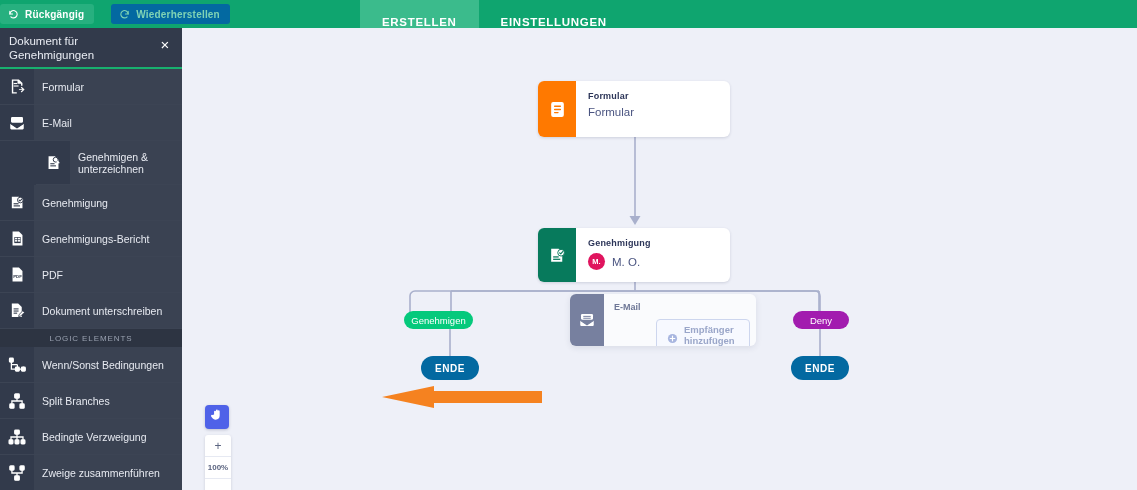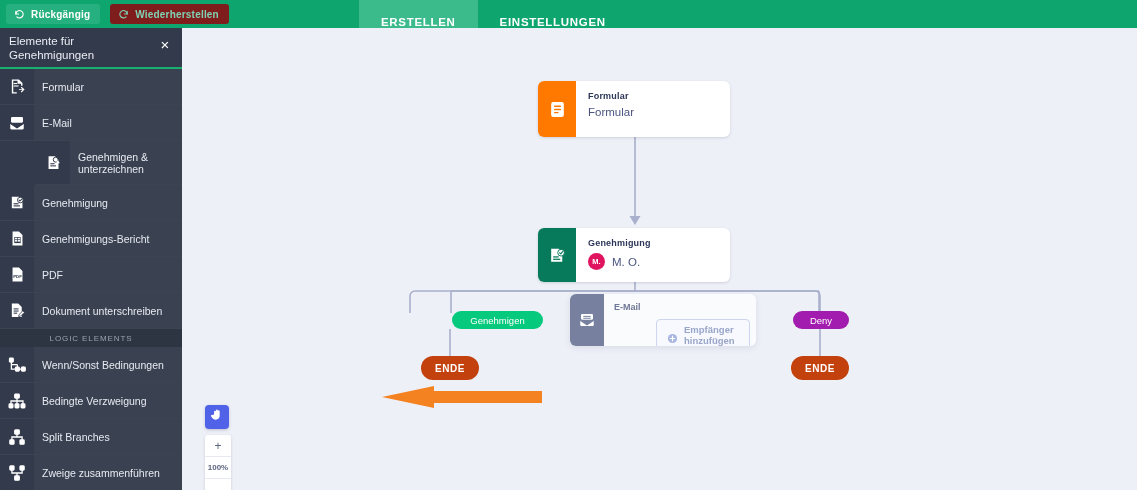--- a/index.html
+++ b/index.html
@@ -9,28 +9,28 @@
     font-family: "Liberation Sans", sans-serif;
     background: #eef0f8;
   }
   #app { position: relative; width: 1137px; height: 490px; }
 
   
   .topbar {
     position: absolute; left: 0; top: 0; width: 1137px; height: 28px;
     background: #0fa56f; display: flex; align-items: stretch;
   }
-  .undo-group { display: flex; align-items: center; height: 28px; padding-left: 6px; }
+  .undo-group { display: flex; align-items: center; height: 28px; }
   .hist-btn {
     display: flex; align-items: center; gap: 6px;
     height: 20px; padding: 0 10px 0 8px; border-radius: 3px;
     font-size: 10px; font-weight: bold; color: #ffffff; letter-spacing: .2px;
     background: #27b07f;
   }
-  .hist-btn.disabled { background: #7f1d1d; color: #7fd3b4; margin-left: 10px; text-align: center; }
+  .hist-btn.disabled { background: #0369a1; color: #7fd3b4; margin-left: 17px; text-align: center; }
   .hist-btn svg { display: block; }
 
   .tabs { display: flex; align-items: stretch; margin-left: 130px; }
   .tab {
     display: flex; align-items: flex-end; padding: 0 22px; height: 28px;
     font-size: 11.5px; font-weight: bold; color: #ffffff; letter-spacing: .7px;
   }
   .tab.active { background: #3bbb8c; }
 
   
@@ -114,21 +114,21 @@
     padding: 4px 14px 4px 10px; font-size: 9.5px; font-weight: bold; color: #9aa6c9; margin-left: 42px;
   }
 
   .pill {
     position: absolute; display: flex; align-items: center; justify-content: center;
     border-radius: 10px; font-size: 9.5px; color: #ffffff; height: 18px;
   }
   .pill.green { background: #05c97c; }
   .pill.red { background: #a21caf; align-items: center; }
   .pill.end {
-    background: #c2410c; border-radius: 12px; height: 24px; width: 58px;
+    background: #0369a1; border-radius: 12px; height: 24px; width: 58px;
     font-size: 10px; font-weight: bold; letter-spacing: .6px;
   }
 
   .arrow-ann {
     position: absolute; left: 200px; top: 358px; width: 160px; height: 22px;
   }
 
   
   .pan-btn {
     position: absolute; left: 23px; top: 377px; width: 24px; height: 24px;
@@ -178,21 +178,21 @@
           <span>ERSTELLEN</span>
         </div>
       <div class="tab">
           <span>EINSTELLUNGEN</span>
         </div>
     </div>
   </div>
 
   <div class="sidebar">
     <div class="sb-header">
-      <div class="sb-title">Elemente für Genehmigungen</div>
+      <div class="sb-title">Dokument für Genehmigungen</div>
       <div class="sb-close">×</div>
     </div>
 
 
     <div class="sb-item">
       <div class="ic">
         <svg width="17" height="17" viewBox="0 0 24 24" fill="#ffffff">
             <path d="M4 2h10l5 5v4h-2V8h-5V4H6v16h5v2H4z"></path>
             <rect x="6.5" y="7" width="5" height="1.6"></rect>
             <rect x="6.5" y="10.5" width="7" height="1.6"></rect>
@@ -290,40 +290,40 @@
             <path d="M12.5 11.5v3.5"></path>
             <path d="M4.5 11.5h8"></path>
           </svg>
       </div>
       <div class="lb">Wenn/Sonst Bedingungen</div>
     </div>
 
     <div class="sb-item">
       <div class="ic">
         <svg width="18" height="18" viewBox="0 0 24 24" fill="none" stroke="#ffffff" stroke-width="1.7">
+            <rect x="9" y="2.5" width="6" height="5.5" rx="1" fill="#ffffff"></rect>
+            <rect x="2.5" y="16" width="5.5" height="5.5" rx="1" fill="#ffffff"></rect>
+            <rect x="16" y="16" width="5.5" height="5.5" rx="1" fill="#ffffff"></rect>
+            <path d="M12 8v4M5.2 16v-4h13.6v4" stroke-linecap="round"></path>
+          </svg>
+      </div>
+      <div class="lb">Split Branches</div>
+    </div>
+
+    <div class="sb-item">
+      <div class="ic">
+        <svg width="18" height="18" viewBox="0 0 24 24" fill="none" stroke="#ffffff" stroke-width="1.7">
             <rect x="9" y="3" width="6" height="5" rx="1" fill="#ffffff"></rect>
             <rect x="1.5" y="16" width="5" height="5" rx="1" fill="#ffffff"></rect>
             <rect x="9.5" y="16" width="5" height="5" rx="1" fill="#ffffff"></rect>
             <rect x="17.5" y="16" width="5" height="5" rx="1" fill="#ffffff"></rect>
             <path d="M12 8v4M4 16v-4h16v4M12 12v4" stroke-linecap="round"></path>
           </svg>
       </div>
       <div class="lb">Bedingte Verzweigung</div>
-    </div>
-
-    <div class="sb-item">
-      <div class="ic">
-        <svg width="18" height="18" viewBox="0 0 24 24" fill="none" stroke="#ffffff" stroke-width="1.7">
-            <rect x="9" y="2.5" width="6" height="5.5" rx="1" fill="#ffffff"></rect>
-            <rect x="2.5" y="16" width="5.5" height="5.5" rx="1" fill="#ffffff"></rect>
-            <rect x="16" y="16" width="5.5" height="5.5" rx="1" fill="#ffffff"></rect>
-            <path d="M12 8v4M5.2 16v-4h13.6v4" stroke-linecap="round"></path>
-          </svg>
-      </div>
-      <div class="lb">Split Branches</div>
     </div>
 
     <div class="sb-item">
       <div class="ic">
         <svg width="18" height="18" viewBox="0 0 24 24" fill="none" stroke="#ffffff" stroke-width="1.7">
             <rect x="2.5" y="2.5" width="5.5" height="5.5" rx="1" fill="#ffffff"></rect>
             <rect x="16" y="2.5" width="5.5" height="5.5" rx="1" fill="#ffffff"></rect>
             <rect x="9" y="16" width="6" height="5.5" rx="1" fill="#ffffff"></rect>
             <path d="M5.2 8v4h13.6V8M12 12v4" stroke-linecap="round"></path>
           </svg>
@@ -404,21 +404,21 @@
             <svg width="11" height="11" viewBox="0 0 24 24">
                 <circle cx="12" cy="12" r="10" fill="#a8b6e0"></circle>
                 <path d="M12 7v10M7 12h10" stroke="#ffffff" stroke-width="2.6" stroke-linecap="round"></path>
               </svg>
           </span>
           <span>Empfänger hinzufügen</span>
         </div>
       </div>
     </div>
 
-    <div class="pill green" style="left:222px;top:283px;width:91px;margin-left:48px;">
+    <div class="pill green" style="left:222px;top:283px;width:69px;">
       <span>Genehmigen</span>
     </div>
     <div class="pill red" style="left:611px;top:283px;width:56px;">
       <span>Deny</span>
     </div>
 
     <div class="pill end" style="left:239px;top:328px;">
       <span>ENDE</span>
     </div>
     <div class="pill end" style="left:609px;top:328px;">

